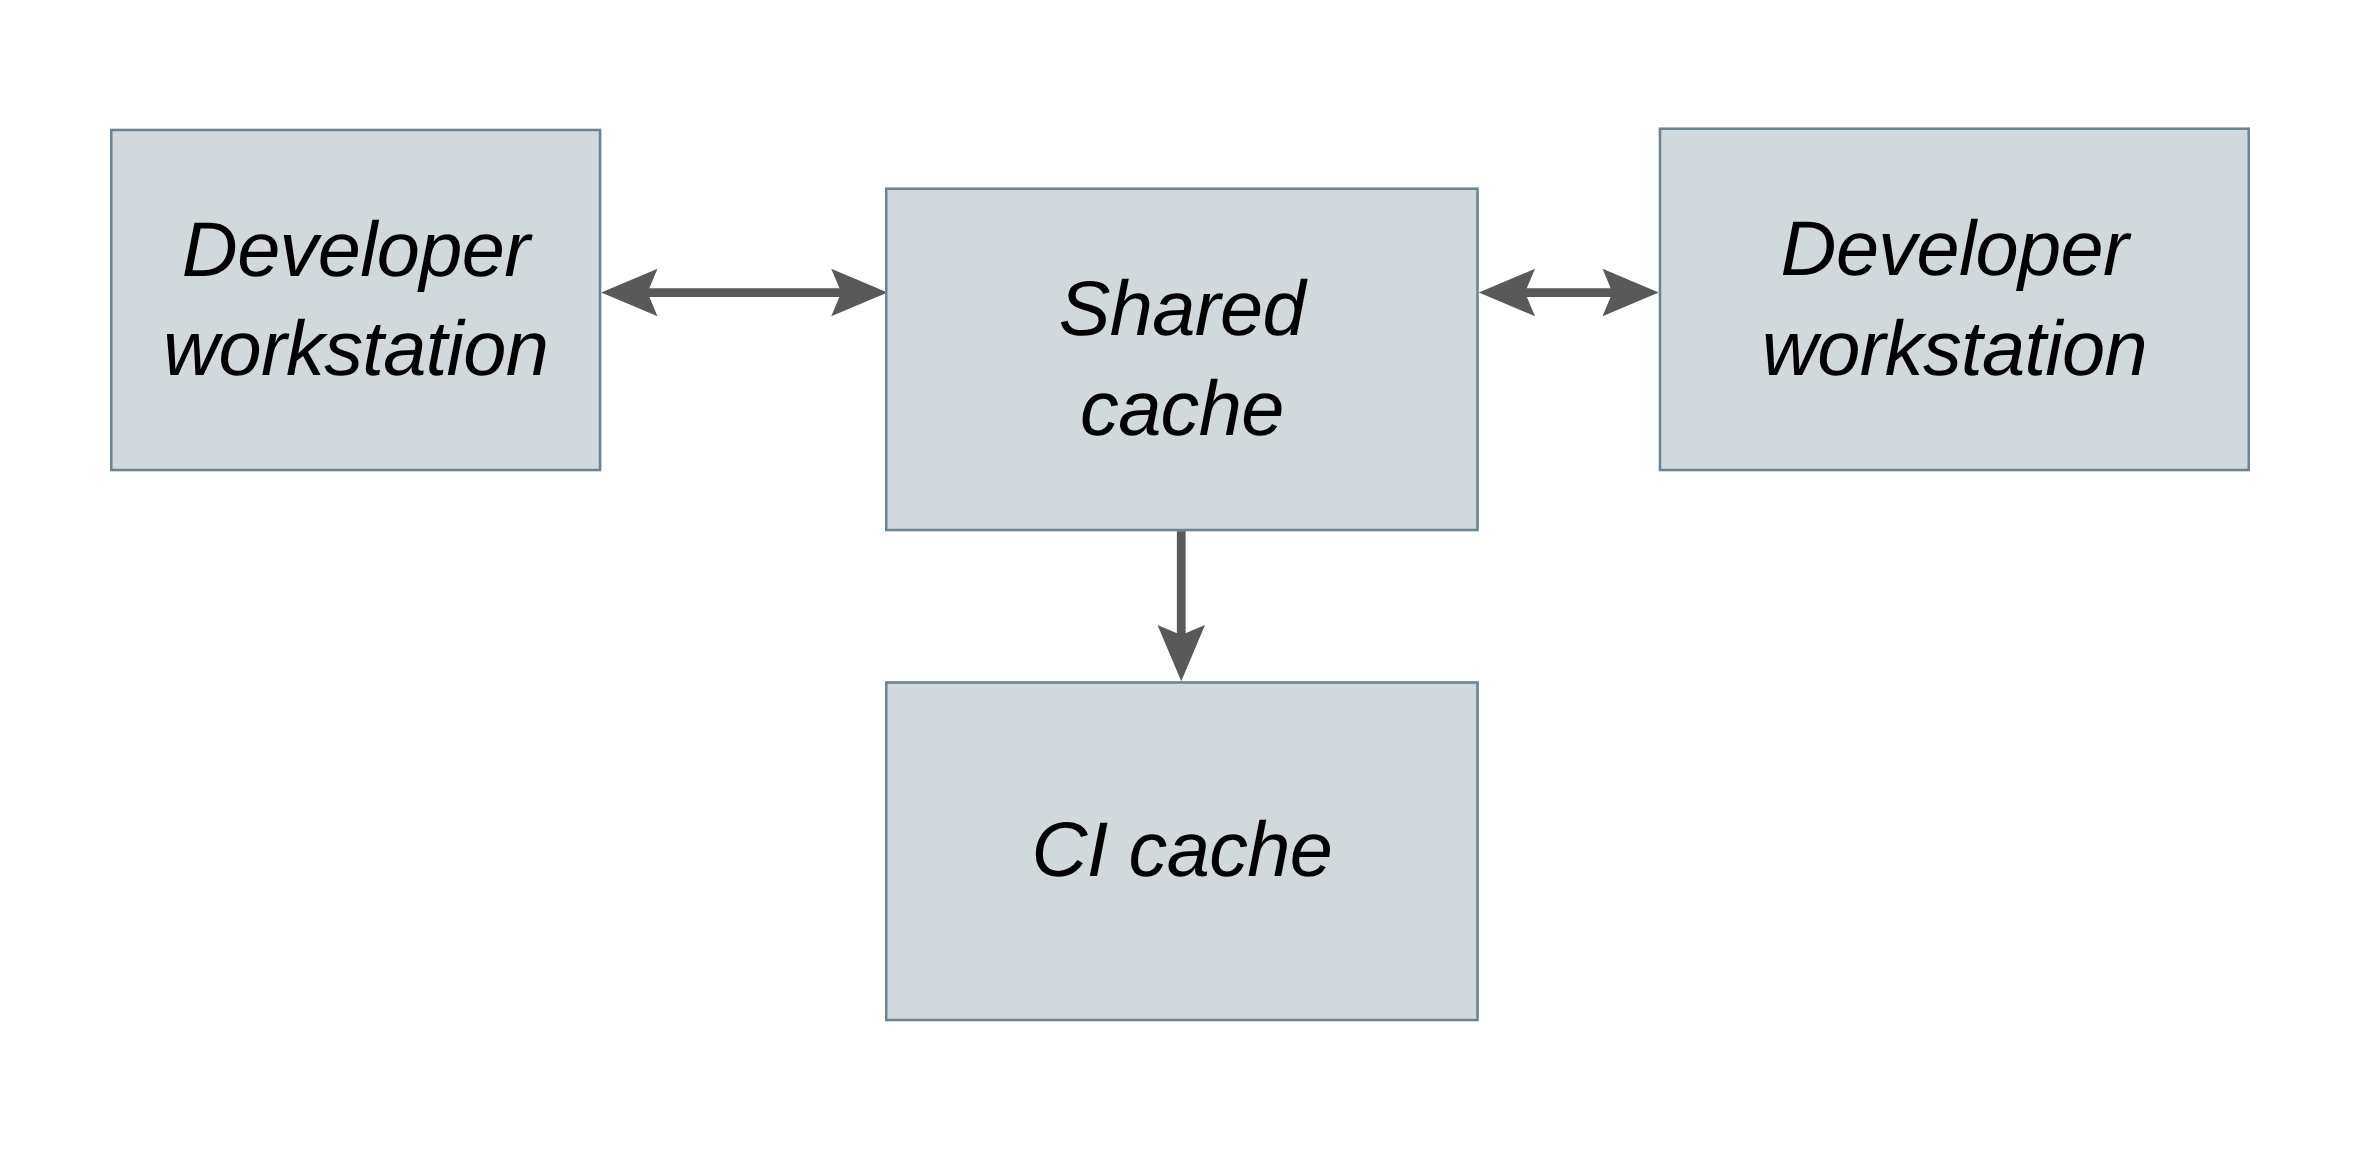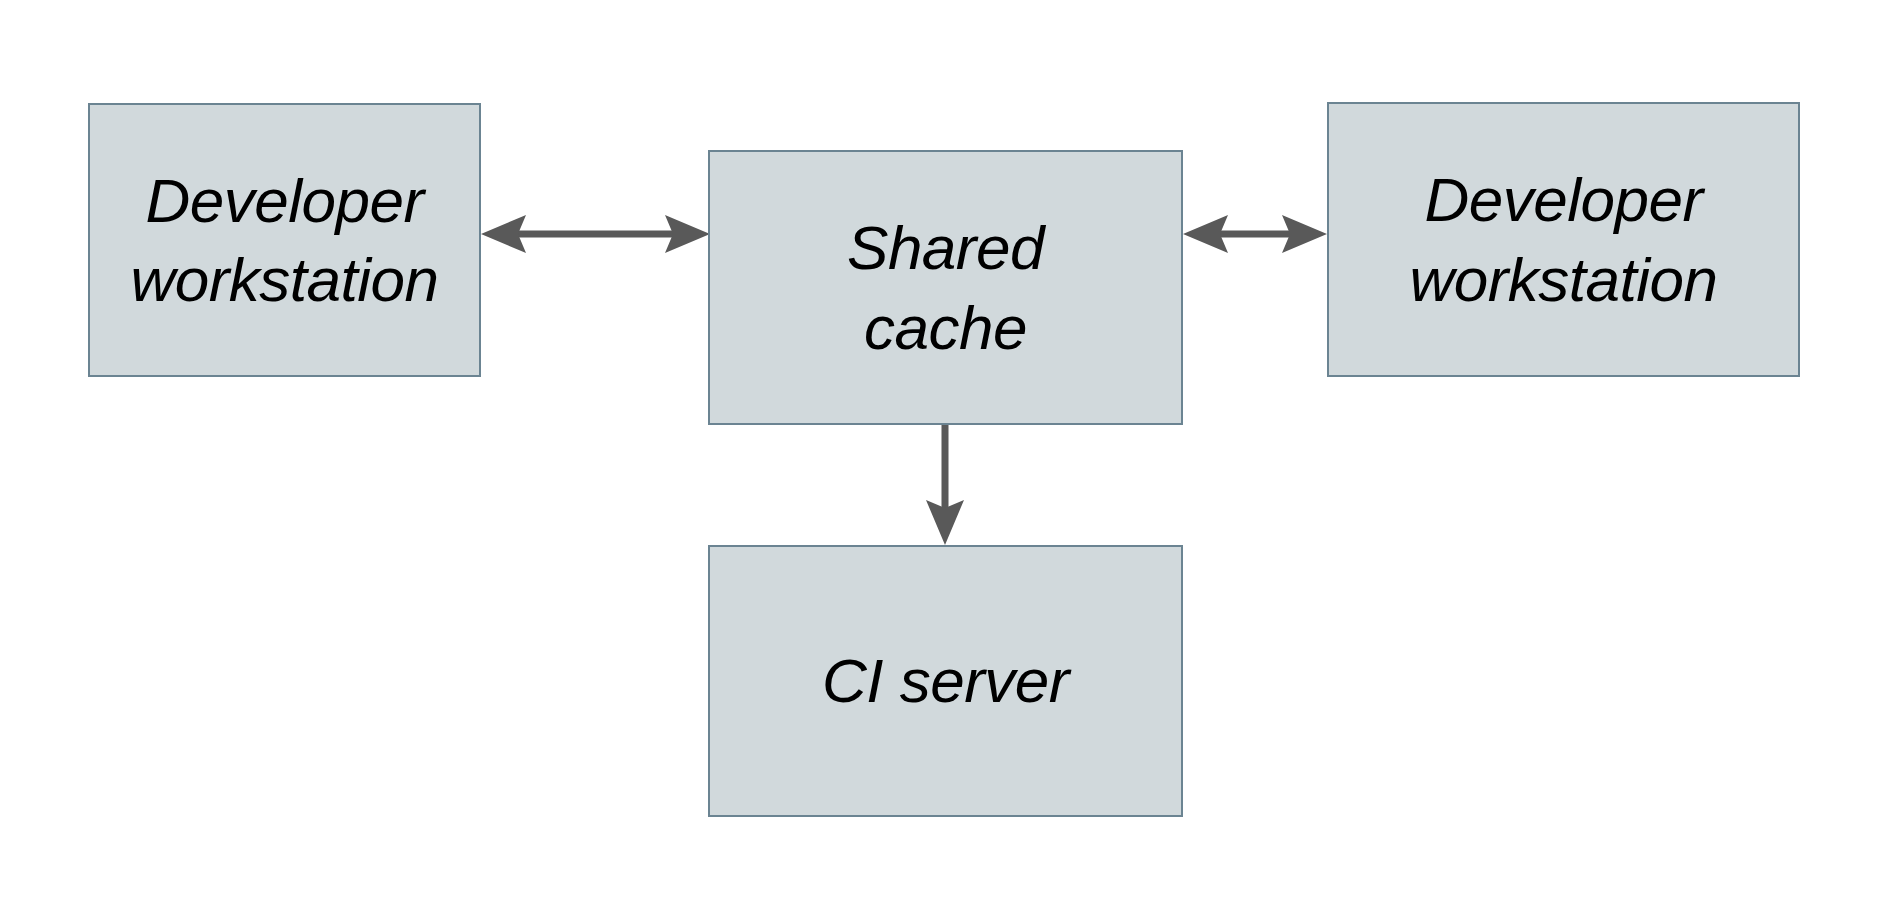--- a/index.html
+++ b/index.html
@@ -94,16 +94,16 @@
     <span class="node-label">Shared
 cache</span>
   </div>
 
   <div class="node" id="node-dev-right">
     <span class="node-label">Developer
 workstation</span>
   </div>
 
   <div class="node" id="node-ci">
-    <span class="node-label">CI server</span>
+    <span class="node-label">CI cache</span>
   </div>
 
 </div>
 
 </body></html>

